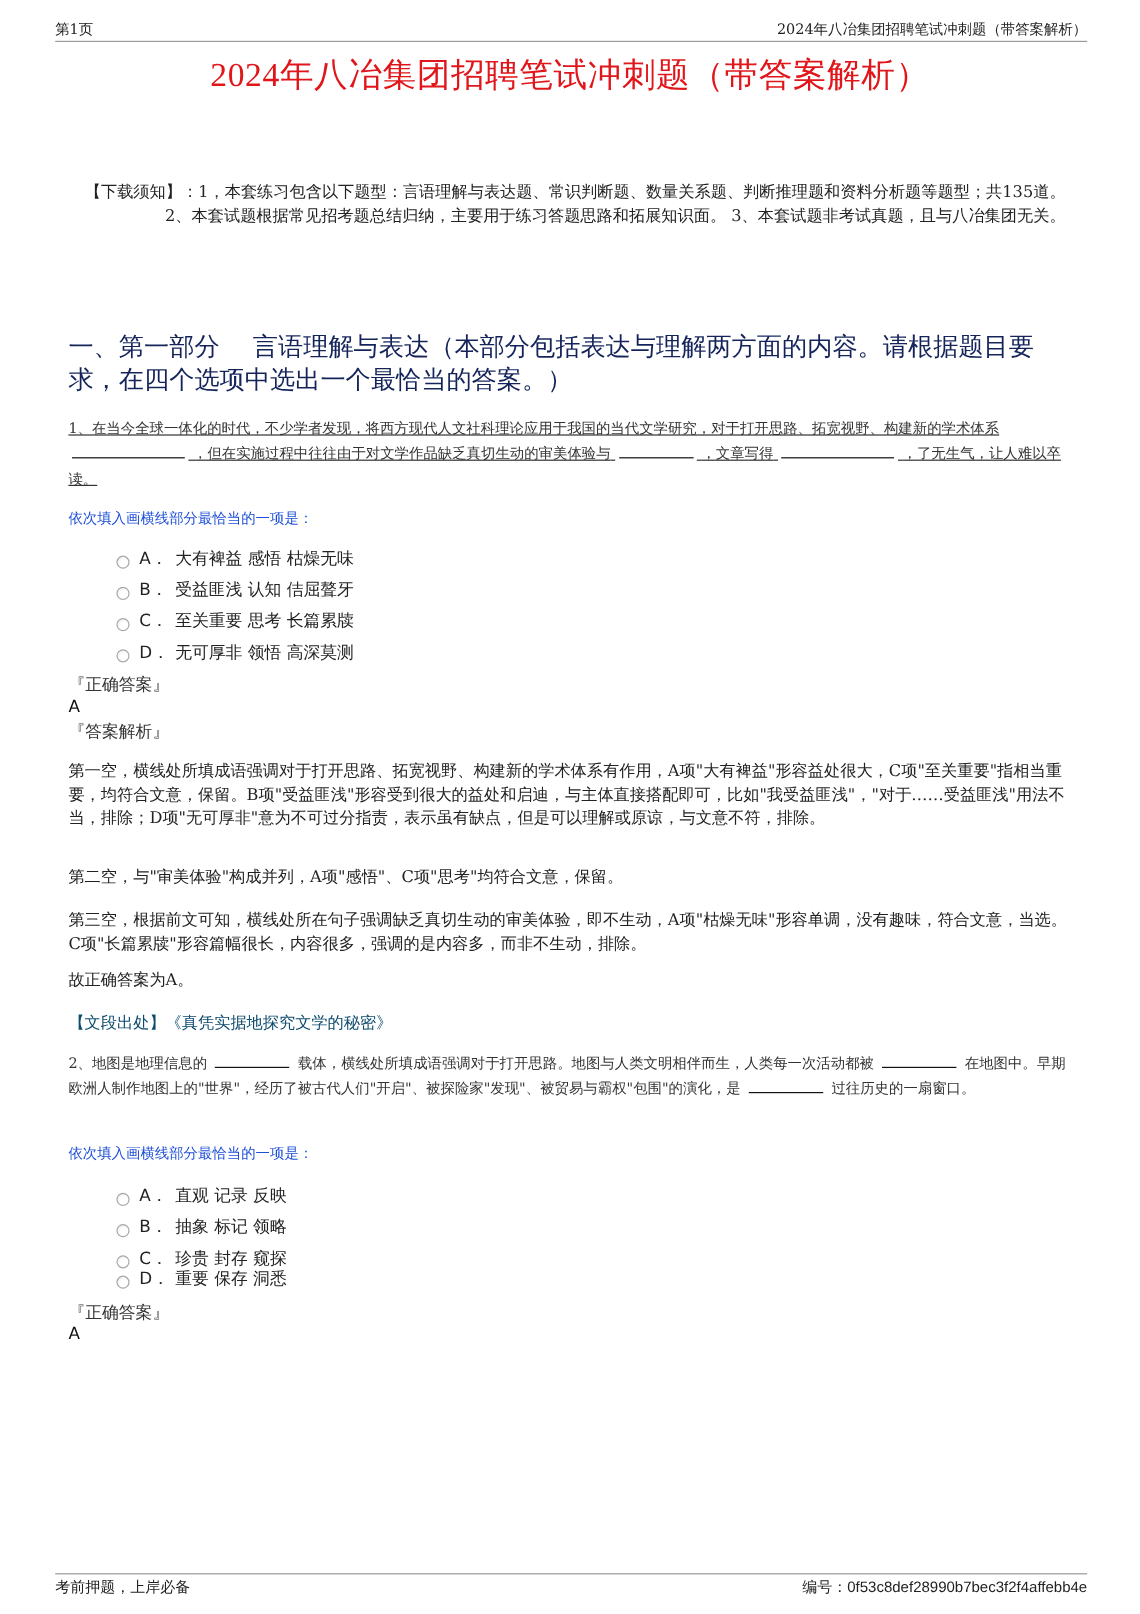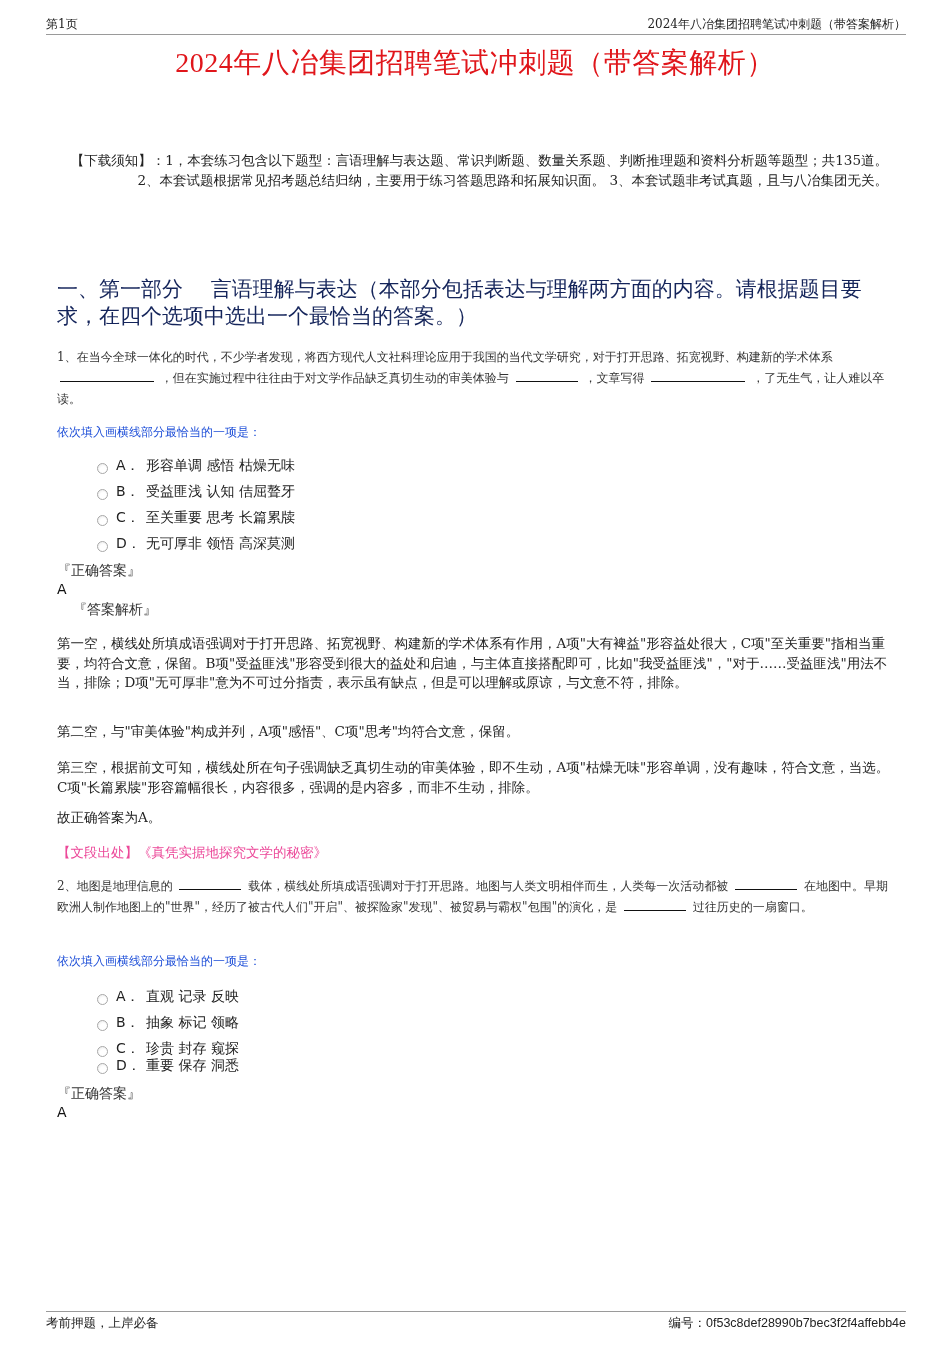--- a/index.html
+++ b/index.html
@@ -17,74 +17,74 @@
   .q-stem { position: absolute; left: 57px; right: 60px; font-size: 12px; line-height: 21px; color: #333; }
   .blank { display: inline-block; border-bottom: 1px solid #111; height: 12px; vertical-align: baseline; margin: 0 3px; }
   .prompt { position: absolute; left: 57px; font-size: 12px; color: #1d4ed8; }
   .option { position: absolute; left: 97px; font-size: 14px; color: #222; display: flex; align-items: center; }
   .radio { width: 9px; height: 9px; border: 1px solid #a8a8a8; border-radius: 50%; margin-right: 8px; margin-top: 4px;
            background: radial-gradient(circle at 60% 65%, #fff 40%, #e6e6e6 100%); }
   .opt-letter { font-family: "DejaVu Sans", sans-serif; width: 30px; }
   .label-bracket { position: absolute; left: 57px; font-size: 14px; color: #333; }
   .answer-val { position: absolute; left: 57px; font-size: 14px; font-family: "DejaVu Sans", sans-serif; color: #111; }
   .para { position: absolute; left: 57px; right: 60px; font-size: 13.5px; line-height: 19.5px; color: #222; }
-  .source { position: absolute; left: 57px; font-size: 13.5px; color: #ec4899; }
+  .source { position: absolute; left: 57px; font-size: 13.5px; color: #0c4a6e; }
   .page-footer { position: absolute; left: 46px; right: 44px; top: 1311px; border-top: 1px solid #9a9a9a; height: 24px; font-size: 12.5px; color: #222; }
   .page-footer .left { position: absolute; left: 0; top: 3px; font-family: Liberation Mono, monospace; }
   .page-footer .right { position: absolute; right: 0; top: 3px; font-family: "Liberation Sans", sans-serif; }
 </style>
 </head>
 <body>
 
 <div class="page-header">
   <span class="left">第1页</span>
   <span class="right">2024年八冶集团招聘笔试冲刺题（带答案解析）</span>
 </div>
 
 <div class="title">2024年八冶集团招聘笔试冲刺题（带答案解析）</div>
 
 <div class="notice">【下载须知】：1，本套练习包含以下题型：言语理解与表达题、常识判断题、数量关系题、判断推理题和资料分析题等题型；共135道。 2、本套试题根据常见招考题总结归纳，主要用于练习答题思路和拓展知识面。 3、本套试题非考试真题，且与八冶集团无关。</div>
 
 <div class="section-head">一、第一部分　 言语理解与表达（本部分包括表达与理解两方面的内容。请根据题目要求，在四个选项中选出一个最恰当的答案。）</div>
 
-<div class="q-stem" style="top:347px;">
+<div class="q-stem" style="top:347px;text-decoration:underline;">
   <span>1、在当今全球一体化的时代，不少学者发现，将西方现代人文社科理论应用于我国的当代文学研究，对于打开思路、拓宽视野、构建新的学术体系</span>
   <span class="blank" style="width:94px;"></span>
   <span>，但在实施过程中往往由于对文学作品缺乏真切生动的审美体验与</span>
   <span class="blank" style="width:62px;"></span>
   <span>，文章写得</span>
   <span class="blank" style="width:94px;"></span>
   <span>，了无生气，让人难以卒读。</span>
 </div>
 <div class="prompt" style="top:424px;">依次填入画横线部分最恰当的一项是：</div>
 
 <div class="option" style="top:457px;">
   <span class="radio"></span>
   <span class="opt-letter">A．</span>
-  <span>形容单调 感悟 枯燥无味</span>
+  <span>大有裨益 感悟 枯燥无味</span>
 </div>
 <div class="option" style="top:483px;">
   <span class="radio"></span>
   <span class="opt-letter">B．</span>
   <span>受益匪浅 认知 佶屈聱牙</span>
 </div>
 <div class="option" style="top:509px;">
   <span class="radio"></span>
   <span class="opt-letter">C．</span>
   <span>至关重要 思考 长篇累牍</span>
 </div>
 <div class="option" style="top:535px;">
   <span class="radio"></span>
   <span class="opt-letter">D．</span>
   <span>无可厚非 领悟 高深莫测</span>
 </div>
 
 <div class="label-bracket" style="top:562px;">『正确答案』</div>
 <div class="answer-val" style="top:581px;">A</div>
-<div class="label-bracket" style="top:601px;margin-left:16px;">『答案解析』</div>
+<div class="label-bracket" style="top:601px;">『答案解析』</div>
 
 <div class="para" style="top:634px;">第一空，横线处所填成语强调对于打开思路、拓宽视野、构建新的学术体系有作用，A项"大有裨益"形容益处很大，C项"至关重要"指相当重要，均符合文意，保留。B项"受益匪浅"形容受到很大的益处和启迪，与主体直接搭配即可，比如"我受益匪浅"，"对于……受益匪浅"用法不当，排除；D项"无可厚非"意为不可过分指责，表示虽有缺点，但是可以理解或原谅，与文意不符，排除。</div>
 <div class="para" style="top:722px;">第二空，与"审美体验"构成并列，A项"感悟"、C项"思考"均符合文意，保留。</div>
 <div class="para" style="top:758px;">第三空，根据前文可知，横线处所在句子强调缺乏真切生动的审美体验，即不生动，A项"枯燥无味"形容单调，没有趣味，符合文意，当选。C项"长篇累牍"形容篇幅很长，内容很多，强调的是内容多，而非不生动，排除。</div>
 <div class="para" style="top:808px;">故正确答案为A。</div>
 <div class="source" style="top:844px;">【文段出处】《真凭实据地探究文学的秘密》</div>
 
 <div class="q-stem" style="top:876px;">
   <span>2、地图是地理信息的</span>
   <span class="blank" style="width:62px;"></span>

